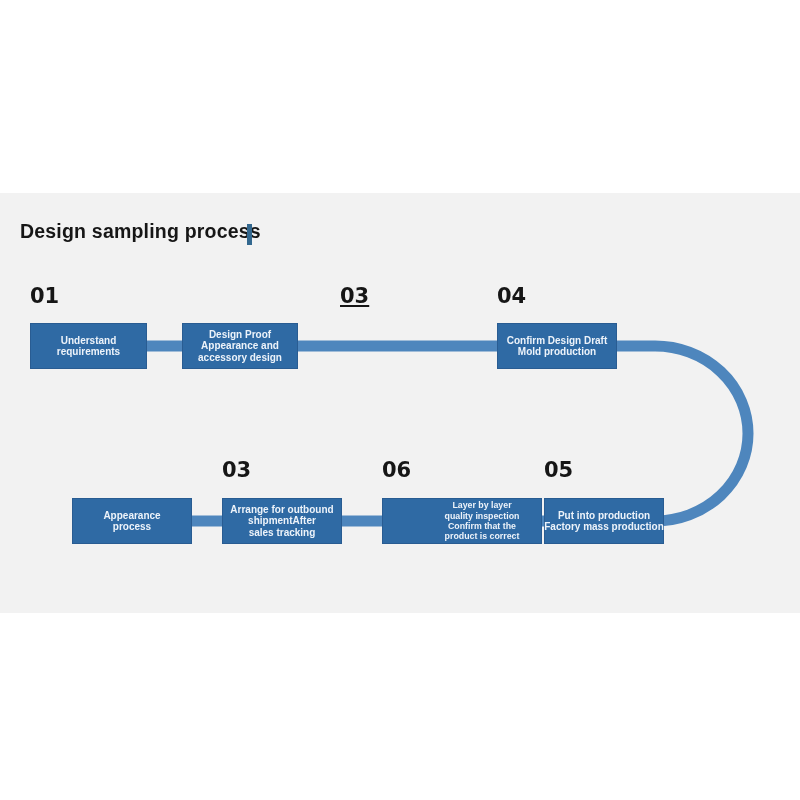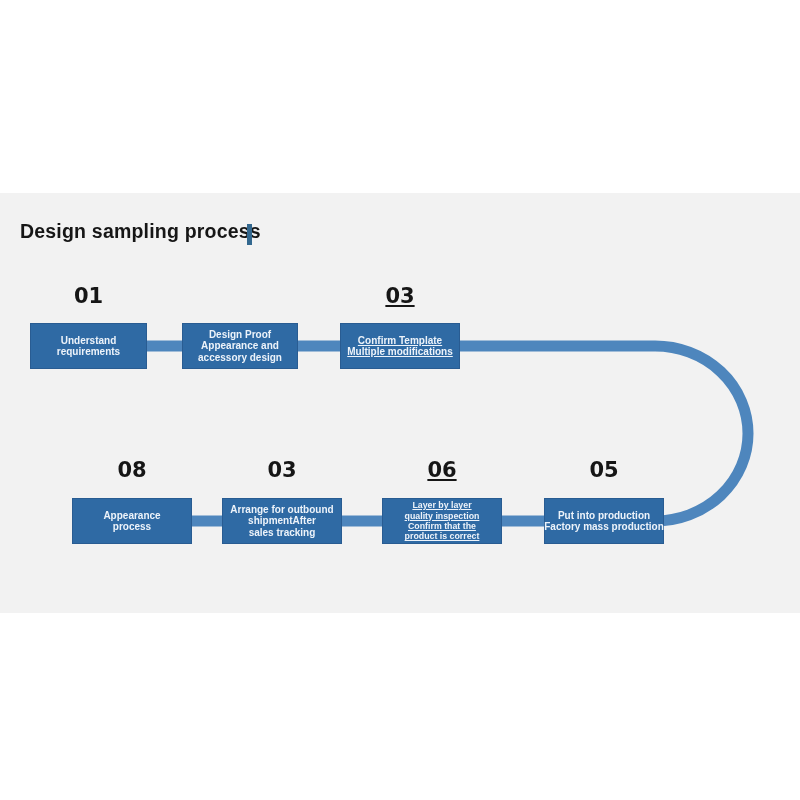--- a/index.html
+++ b/index.html
@@ -47,21 +47,20 @@
     position: absolute;
     left: 0;
     top: 0;
     width: 800px;
     height: 800px;
     z-index: 1;
     pointer-events: none;
   }
   .step-num {
     position: absolute;
-    text-align: center;
     font-family: "DejaVu Sans", sans-serif;
     font-weight: 700;
     font-size: 21px;
     color: #161616;
     z-index: 2;
   }
   .step-box {
     position: absolute;
     height: 46px;
     background: #2f6aa4;
@@ -73,34 +72,35 @@
     text-align: center;
     font-size: 10px;
     line-height: 11.5px;
     font-weight: 600;
     white-space: pre-line;
     z-index: 2;
   }
   .step-box.small {
     font-size: 8.8px;
     line-height: 10.4px;
+    padding-left: 40px;
   }
   
   .num-row1 { top: 284px; }
   .box-row1 { top: 323px; }
   
   .num-row2 { top: 458px; }
   .box-row2 { top: 498px; }
 
   .p1 { left: 30px;  width: 117px; }
   .p2 { left: 182px; width: 116px; }
   .p3 { left: 340px; width: 120px; text-decoration: underline; }
   .p4 { left: 497px; width: 120px; }
   .p5 { left: 544px; width: 120px; }
-  .p6 { left: 382px; width: 120px; text-decoration: underline; }
+  .p6 { left: 382px; width: 120px; }
   .p7 { left: 222px; width: 120px; }
   .p8 { left: 72px;  width: 120px; }
 </style>
 </head>
 <body>
 
 <div class="stage">
 
   <div class="panel"></div>
 
@@ -113,36 +113,36 @@
 
   <div class="step-num num-row1 p1">01</div>
   <div class="step-box box-row1 p1">Understand
 requirements</div>
 
   <div class="step-box box-row1 p2">Design Proof
 Appearance and
 accessory design</div>
 
   <div class="step-num num-row1 p3">03</div>
-  <div class="step-box box-row1 p3">Confirm Template
-Multiple modifications</div>
 
+  <div class="step-num num-row1 p4">04</div>
+  <div class="step-box box-row1 p4">Confirm Design Draft
+Mold production</div>
 
   <div class="step-num num-row2 p5">05</div>
   <div class="step-box box-row2 p5">Put into production
 Factory mass production</div>
 
   <div class="step-num num-row2 p6">06</div>
   <div class="step-box box-row2 p6 small">Layer by layer
 quality inspection
 Confirm that the
 product is correct</div>
 
   <div class="step-num num-row2 p7">03</div>
   <div class="step-box box-row2 p7">Arrange for outbound
 shipmentAfter
 sales tracking</div>
 
-  <div class="step-num num-row2 p8">08</div>
   <div class="step-box box-row2 p8">Appearance
 process</div>
 
 </div>
 
 </body></html>

